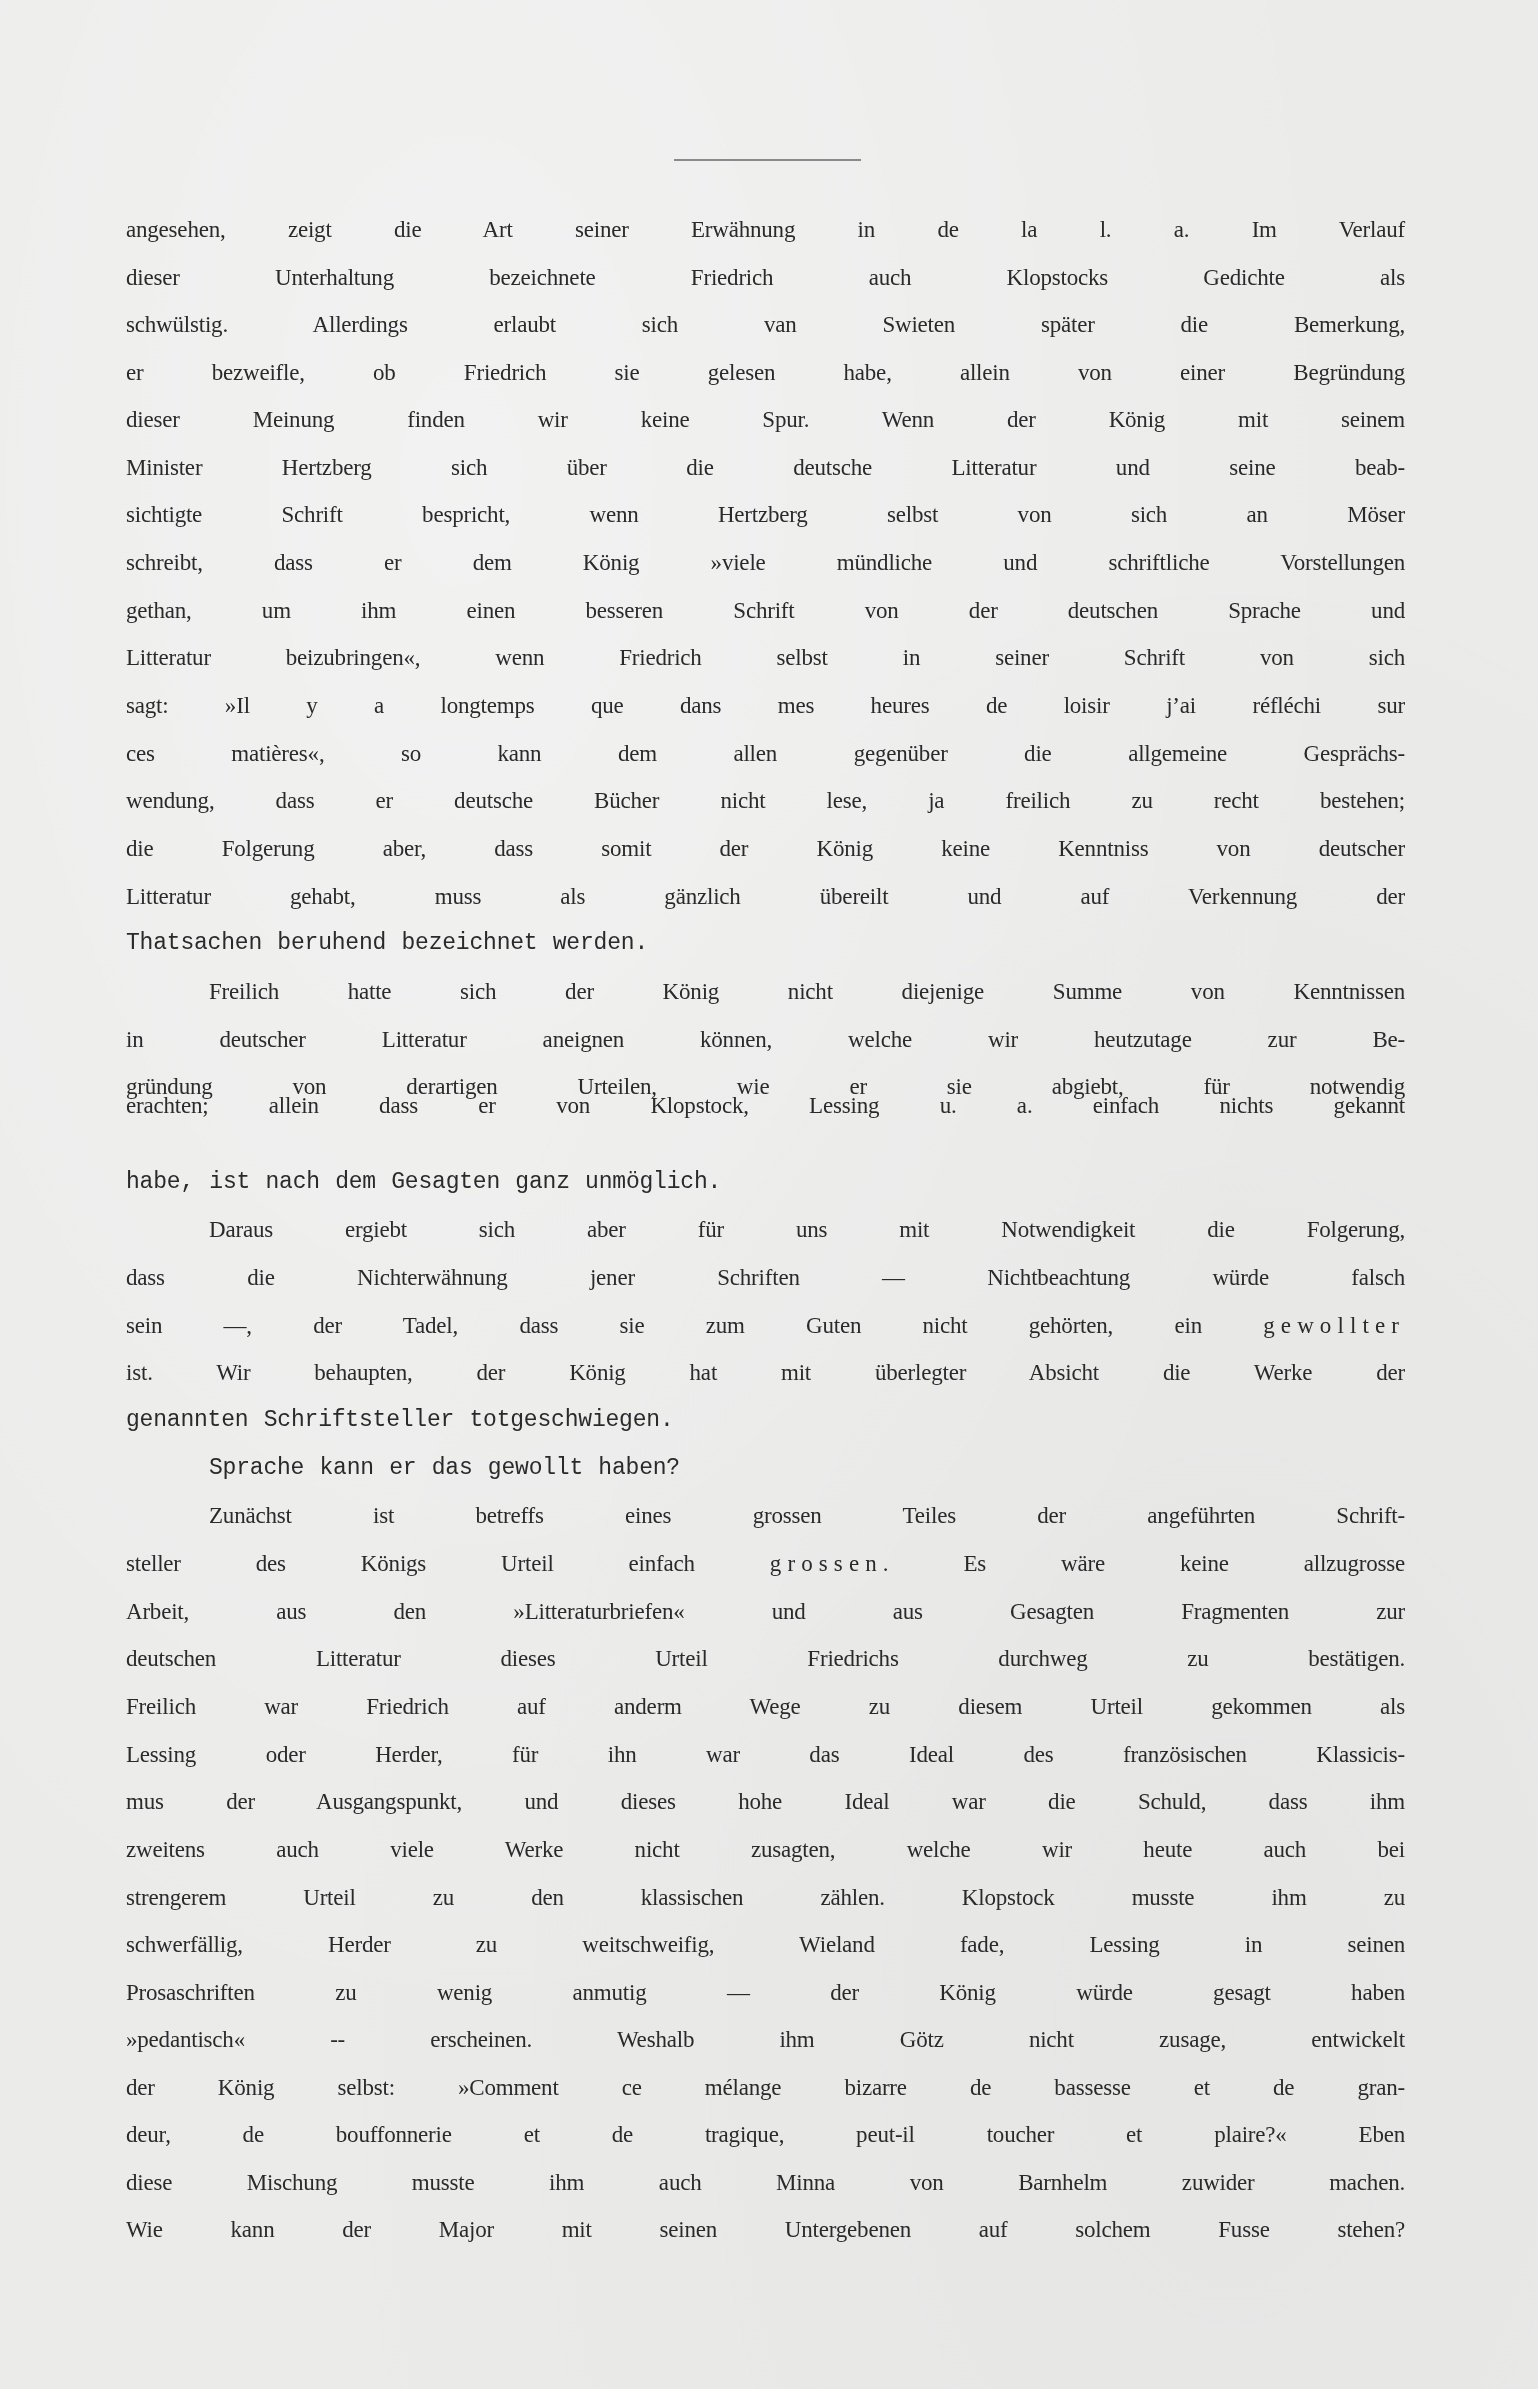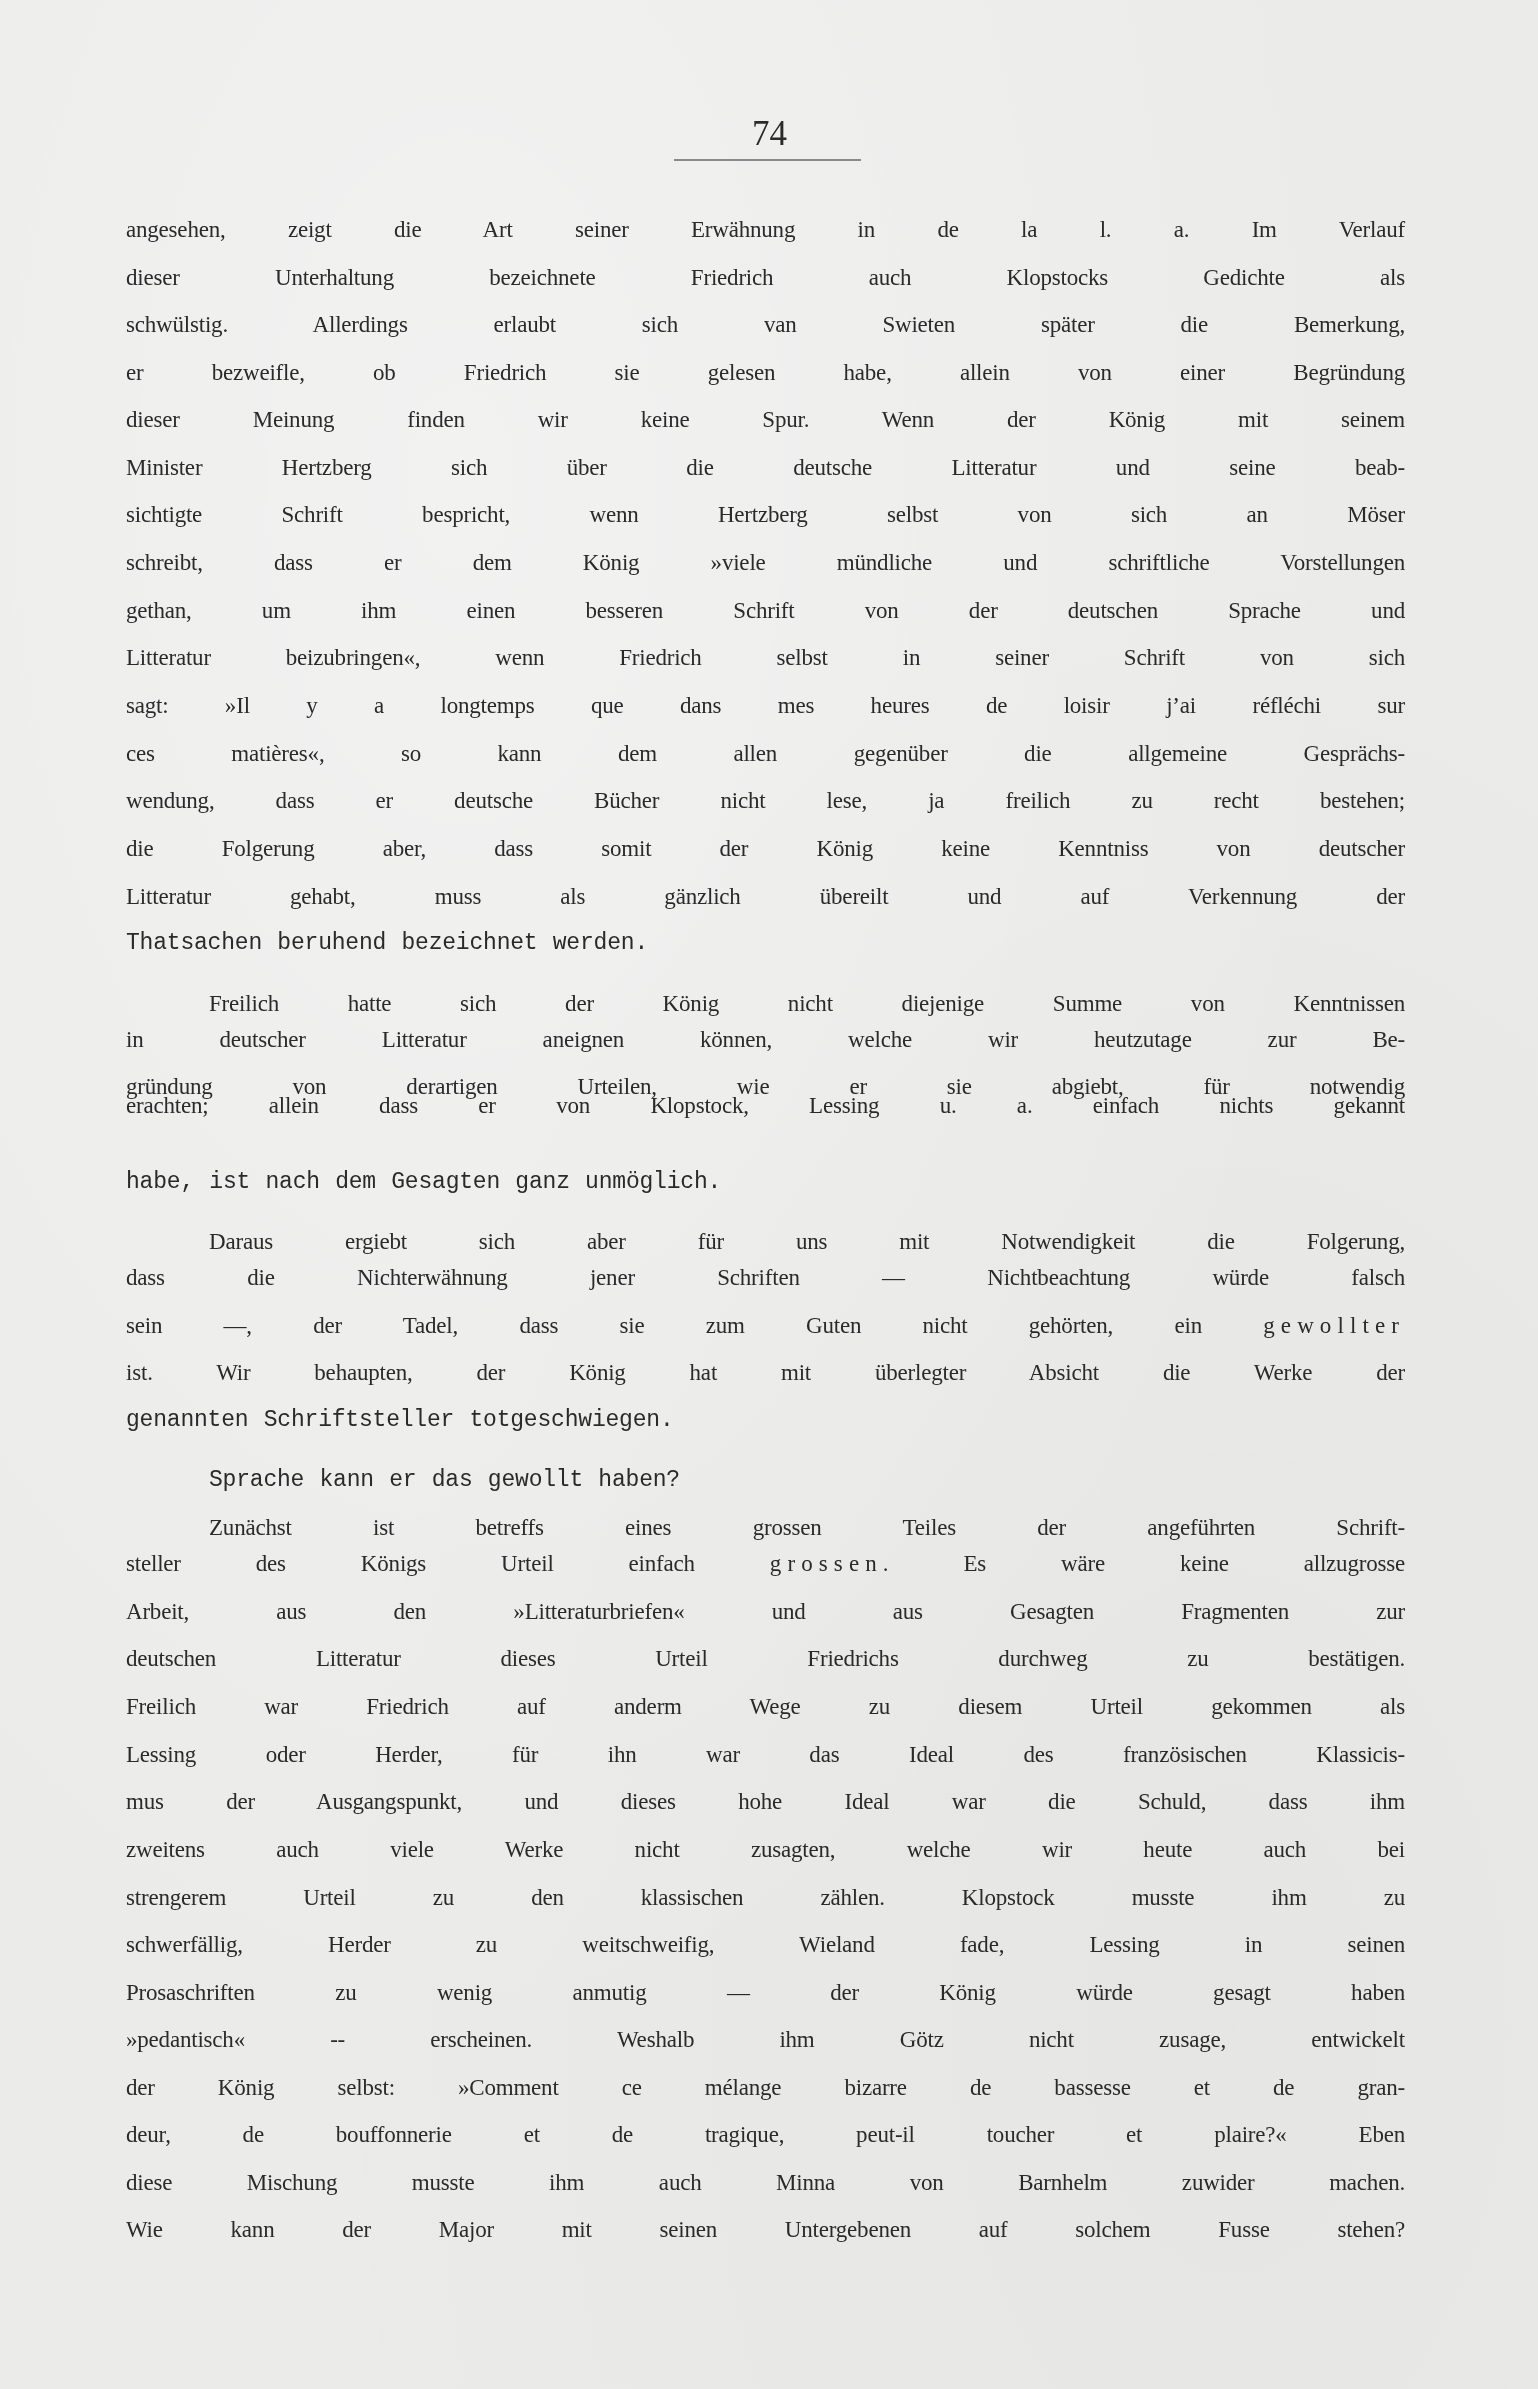--- a/index.html
+++ b/index.html
@@ -66,31 +66,29 @@
     letter-spacing: -0.2px;
     word-spacing: 1.7px;
   }
   .line.last {
     text-align-last: left;
     font-family: Liberation Mono, monospace;
   }
   .line.indent {
     left: 83px;
     width: 1196px;
-    margin-top: 12px;
   }
   .spaced {
     letter-spacing: 6.1px;
   }
 </style>
 </head>
 <body>
 
 <div class="page">
-  <div class="page-number"><span>74</span></div>
   <div class="header-rule"></div>
 
   <div class="text-block">
 
     <div class="line" style="top:206px">angesehen, zeigt die Art seiner Erwähnung in de la l. a.  Im Verlauf</div>
     <div class="line" style="top:254px">dieser Unterhaltung bezeichnete Friedrich auch Klopstocks Gedichte als</div>
     <div class="line" style="top:301px">schwülstig.  Allerdings erlaubt sich van Swieten später die Bemerkung,</div>
     <div class="line" style="top:349px">er bezweifle, ob Friedrich sie gelesen habe, allein von einer Begründung</div>
     <div class="line" style="top:396px">dieser Meinung finden wir keine Spur.  Wenn der König mit seinem</div>
     <div class="line" style="top:444px">Minister Hertzberg sich über die deutsche Litteratur und seine beab-</div>

